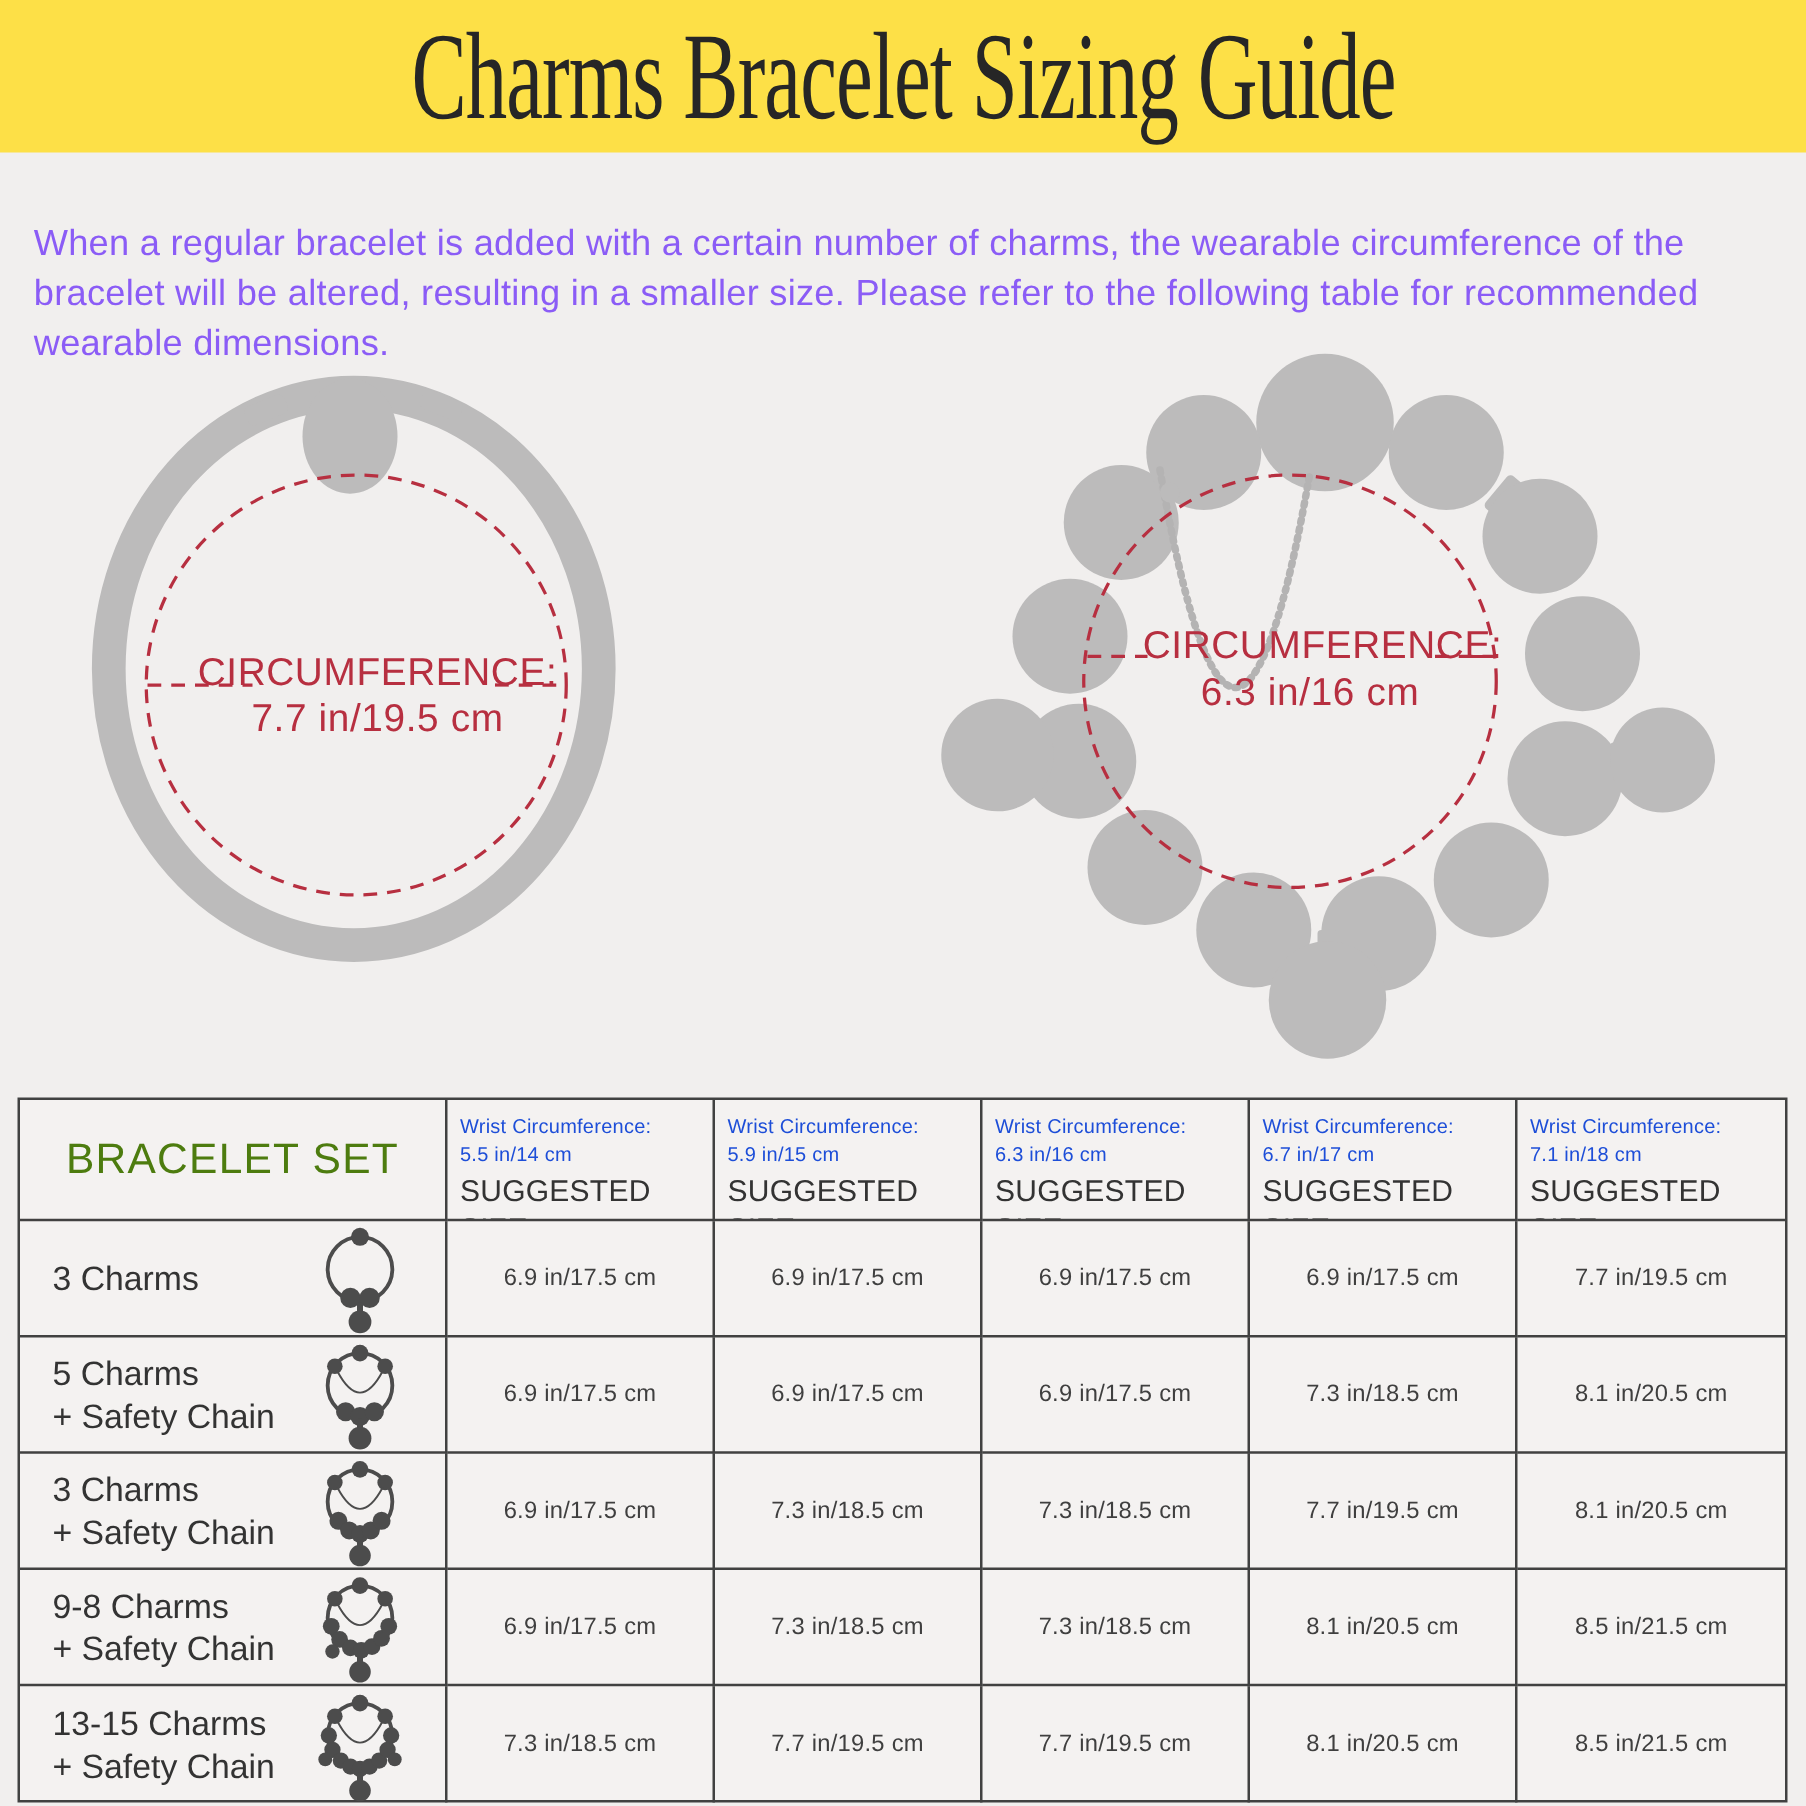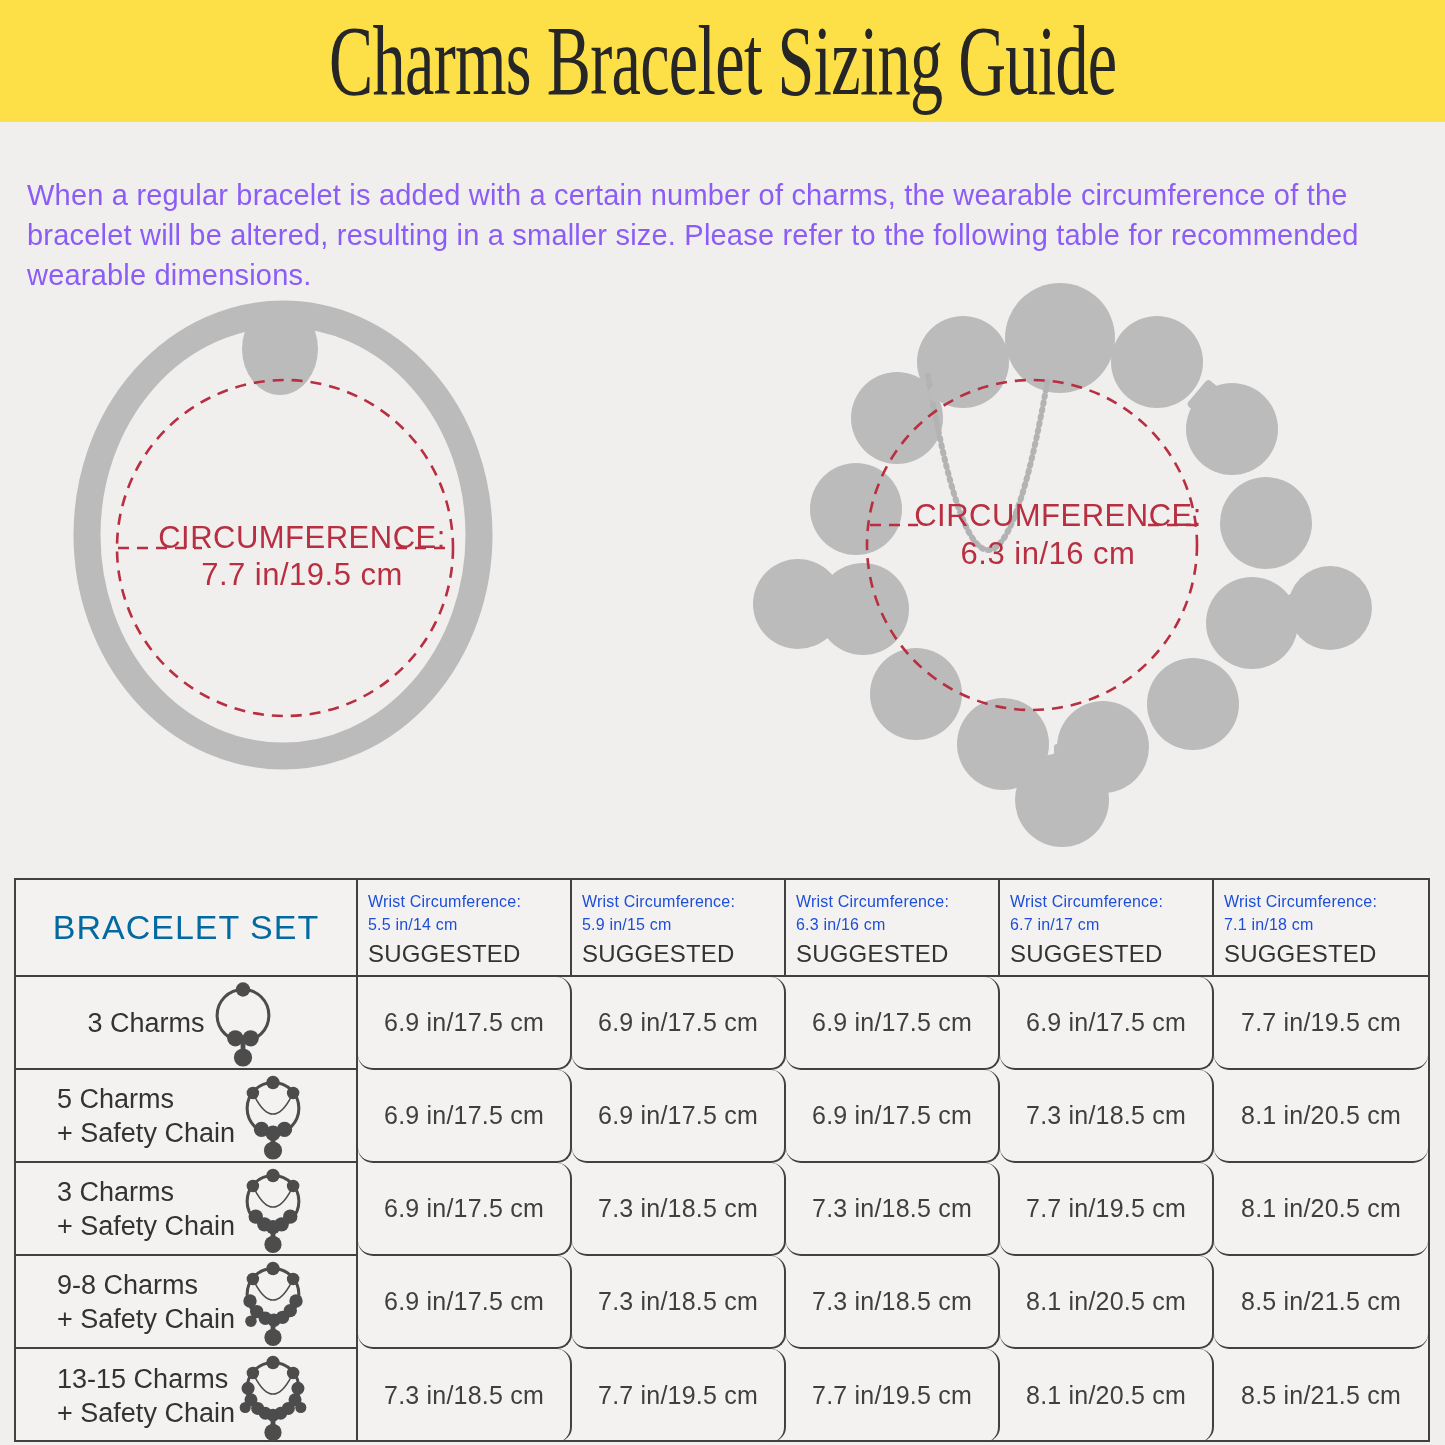--- a/index.html
+++ b/index.html
@@ -38,29 +38,29 @@
     display:grid;grid-template-columns:342px repeat(5,1fr);
     grid-template-rows:97px repeat(5,93px);
   }
   .cell{
     box-sizing:border-box;border-right:2px solid #414141;border-bottom:2px solid #414141;
     display:flex;flex-direction:column;align-items:center;justify-content:center;
     overflow:hidden;
   }
   .cell.c6{border-right:none;}
   .cell.lastrow{border-bottom:none;}
-  .th-first{font-size:34px;color:#0369a1;letter-spacing:1px;}
+  .th-first{font-size:34px;color:#4d7c0f;letter-spacing:1px;}
   .th{align-items:flex-start;justify-content:flex-start;padding:10px 4px 0 10px;}
   .th .red{color:#1d4ed8;font-size:16px;line-height:23px;letter-spacing:0.2px;}
   .th .dark{color:#333;font-size:24px;line-height:30px;margin-top:3px;letter-spacing:0.2px;}
-  .rowhead{flex-direction:row;align-items:center;}
+  .rowhead{flex-direction:row;align-items:center;justify-content:space-between;}
   .rowhead .labels{padding-left:26px;font-size:27px;line-height:34px;color:#333;}
   .rowhead .labels div:empty{display:none;}
   .rowhead svg{margin-right:30px;flex:0 0 auto;}
-  .val{font-size:25px;color:#3f3f3f;letter-spacing:0.2px;border-radius:15px;}
+  .val{font-size:19px;color:#3f3f3f;letter-spacing:0.2px;}
   
   .mb{fill:#4c4c4c;}
   .mb-ring{fill:none;stroke:#4c4c4c;stroke-width:3.2;}
   .mb-chain{fill:none;stroke:#4c4c4c;stroke-width:1.6;}
 </style>
 </head>
 <body>
 
 <div class="canvas">
 

